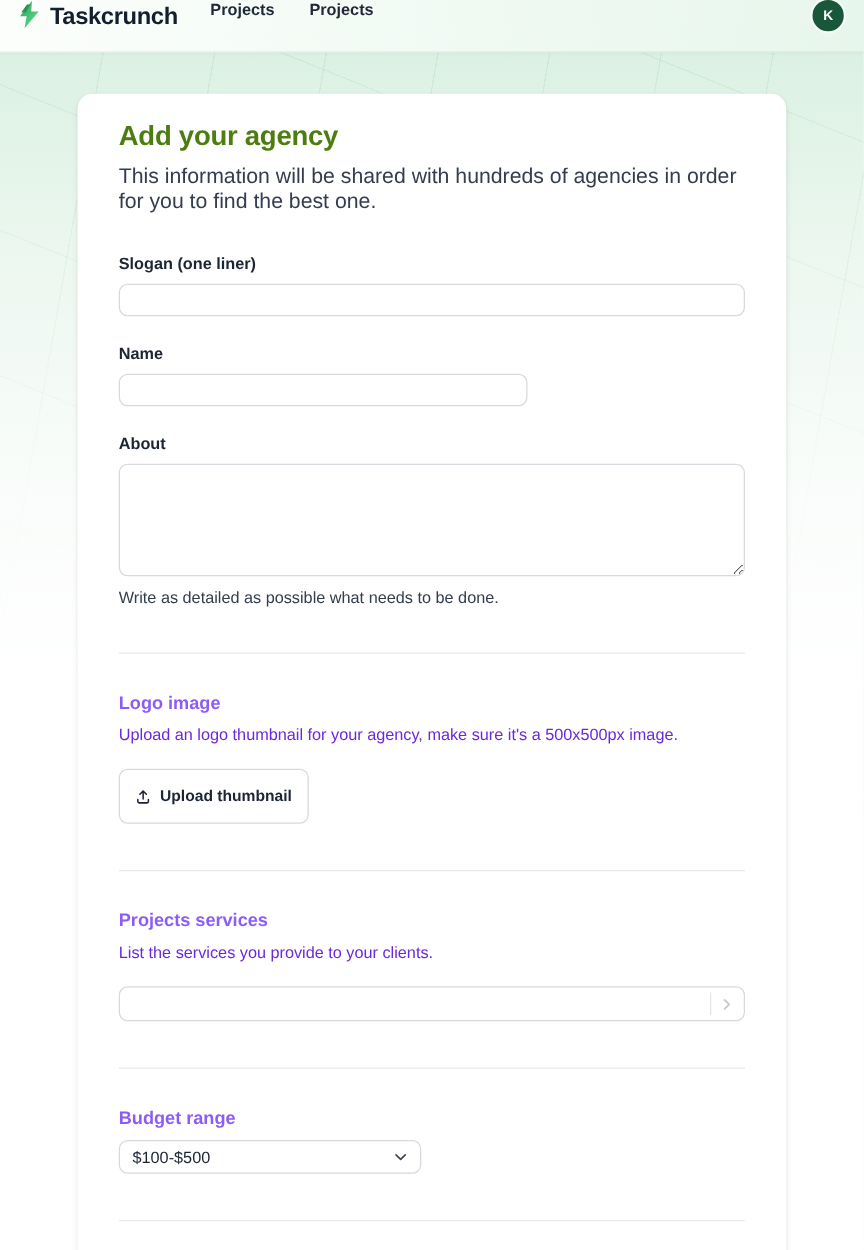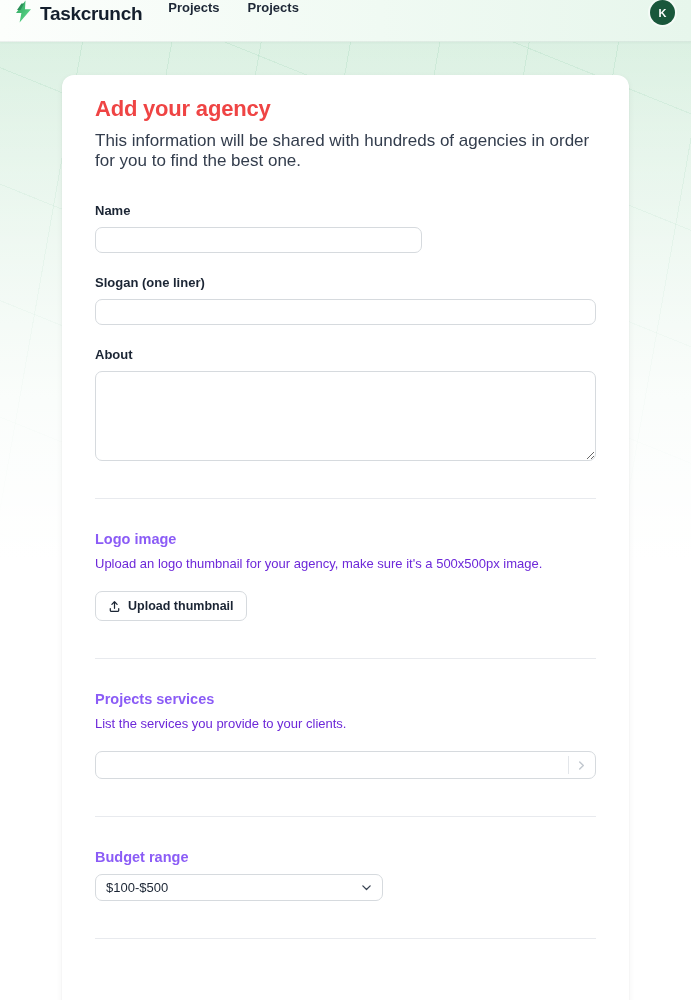--- a/index.html
+++ b/index.html
@@ -45,21 +45,21 @@
     width: 567px;
     margin: 33px auto 0;
     background: #ffffff;
     border-radius: 12px;
     box-shadow: 0 1px 2px rgba(16,24,40,.05), 0 2px 6px rgba(16,24,40,.06);
     padding: 21px 33px 40px;
     min-height: 980px;
     position: relative;
     z-index: 1;
   }
-  .page-title { font-size: 22px; font-weight: 700; color: #ef4444; letter-spacing: -0.2px; margin-bottom: 9px; }
+  .page-title { font-size: 22px; font-weight: 700; color: #4d7c0f; letter-spacing: -0.2px; margin-bottom: 9px; }
   .page-subtitle { font-size: 17px; color: #333d4d; margin-bottom: 32px; }
 
   .field-label { display: block; font-size: 13px; font-weight: 700; color: #1b2534; margin-bottom: 9px; }
   .text-input {
     display: block;
     width: 100%;
     height: 26px;
     border: 1px solid #d6dade;
     border-radius: 7px;
     padding: 0 10px;
@@ -87,21 +87,21 @@
   }
   .helper-text { font-size: 13px; color: #333d4d; margin-top: 9px; }
 
   hr.divider { border: none; border-top: 1px solid #e8eaee; margin: 37px 0 32px; }
 
   .section-heading { font-size: 14.5px; font-weight: 700; color: #8b5cf6; margin-bottom: 9px; }
   .section-desc { font-size: 13px; color: #6d28d9; margin-bottom: 20px; }
 
   .upload-btn {
     display: inline-flex; align-items: center; gap: 7px;
-    height: 30px; padding: 0 12px;
+    height: 44px; padding: 0 12px;
     background: #ffffff;
     border: 1px solid #d6dade;
     border-radius: 7px;
     font-family: inherit; font-size: 12.5px; font-weight: 700; color: #1b2534;
     cursor: pointer;
   }
   .upload-btn svg { display: block; }
 
   .services-wrap { position: relative; }
   .services-wrap .text-input { height: 28px; padding-right: 44px; }
@@ -109,21 +109,21 @@
     position: absolute; right: 27px; top: 5px; bottom: 5px;
     width: 1px; background: #e3e6ea;
   }
   .services-next {
     position: absolute; right: 4px; top: 0; bottom: 0;
     width: 22px; display: flex; align-items: center; justify-content: center;
     color: #c2c8cf; cursor: pointer;
   }
 
   .select-box {
-    width: 288px; height: 27px;
+    width: 242px; height: 27px;
     border: 1px solid #d6dade; border-radius: 7px;
     background: #fff;
     display: flex; align-items: center;
     padding: 0 10px;
     font-size: 13px; color: #1b2534; font-weight: 400;
     cursor: pointer;
   }
   .select-box .select-value { flex: 1; }
   .select-box svg { display: block; }
 </style>
@@ -154,32 +154,33 @@
   <div class="spacer"></div>
   <div class="avatar">K</div>
 </header>
 
 <main class="card">
 
   <h1 class="page-title">Add your agency</h1>
   <p class="page-subtitle">This information will be shared with hundreds of agencies in order for you to find the best one.</p>
 
   <div class="field">
+    <label class="field-label">Slogan (one liner)</label>
+    <input type="text" class="text-input" value="" style="">
+  </div>
+
+  <div class="field">
     <label class="field-label">Name</label>
     <input type="text" class="text-input w-name" value="" style="">
-  </div>
-
-  <div class="field">
-    <label class="field-label">Slogan (one liner)</label>
-    <input type="text" class="text-input" value="" style="">
   </div>
 
   <div>
     <label class="field-label">About</label>
     <textarea class="text-area" style=""></textarea>
+    <p class="helper-text">Write as detailed as possible what needs to be done.</p>
   </div>
 
   <hr class="divider">
 
   <section>
     <h2 class="section-heading">Logo image</h2>
     <p class="section-desc">Upload an logo thumbnail for your agency, make sure it's a 500x500px image.</p>
     <button class="upload-btn">
       <span>
         <svg width="13" height="13" viewBox="0 0 16 16" fill="none" stroke="#1b2534" stroke-width="1.5" stroke-linecap="round" stroke-linejoin="round">

